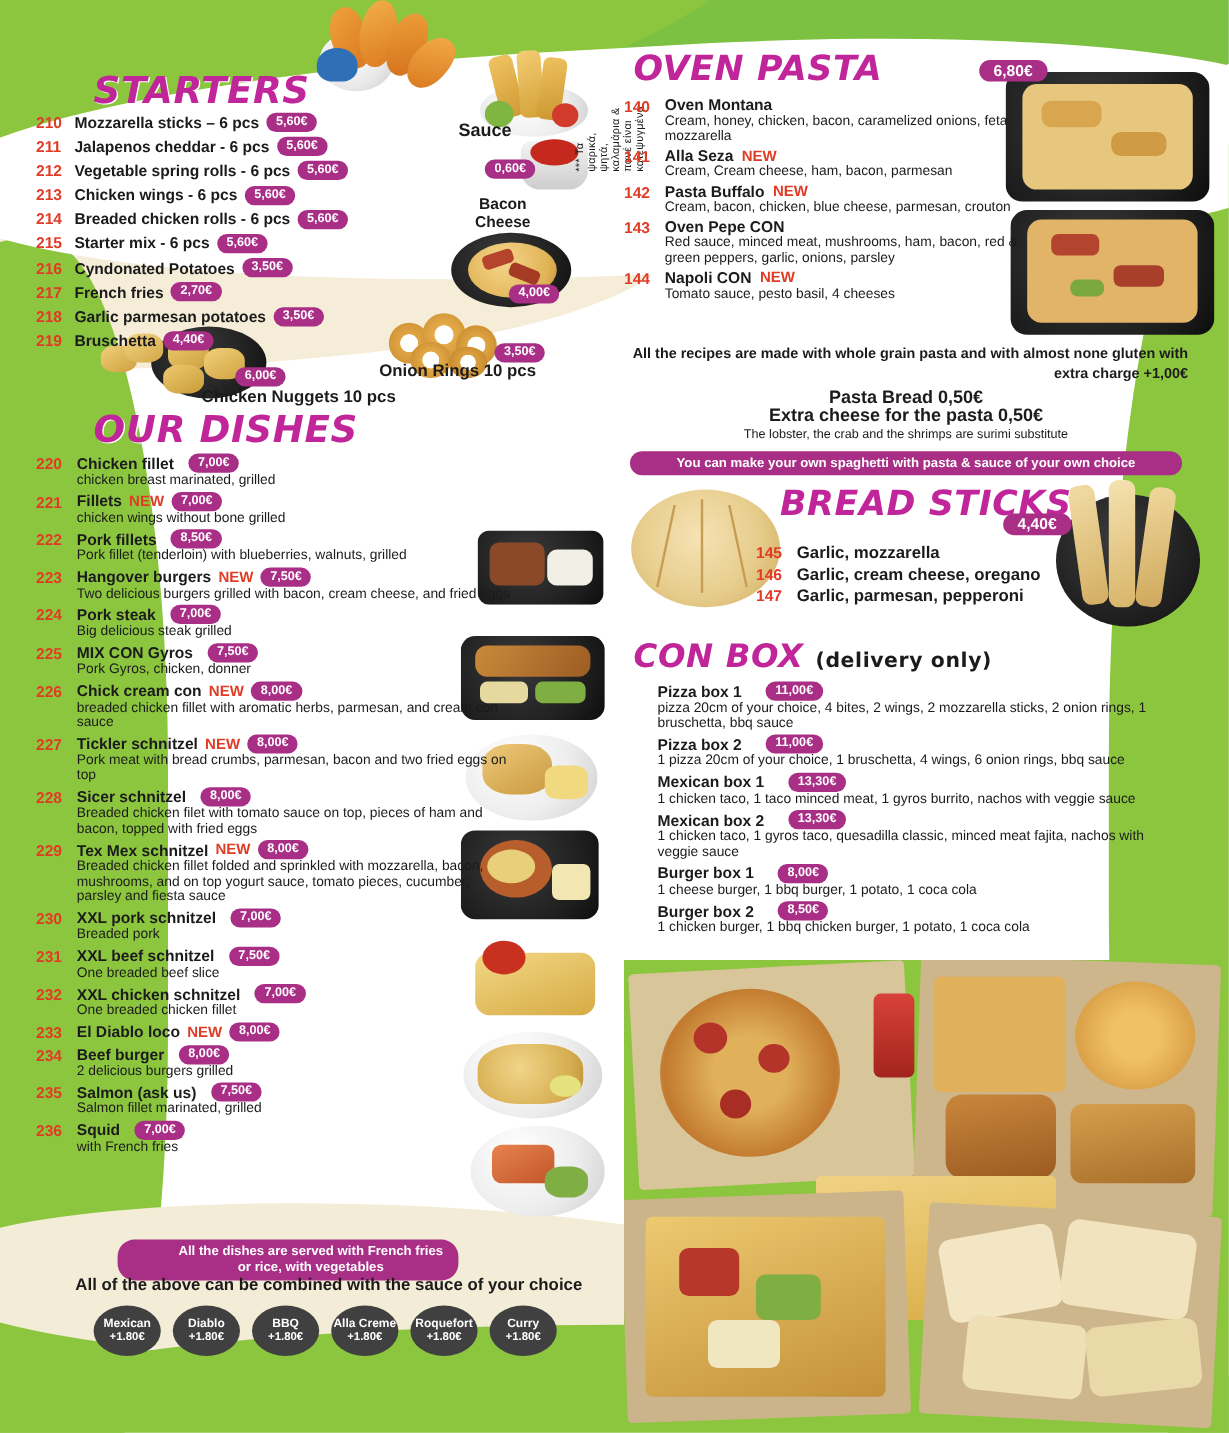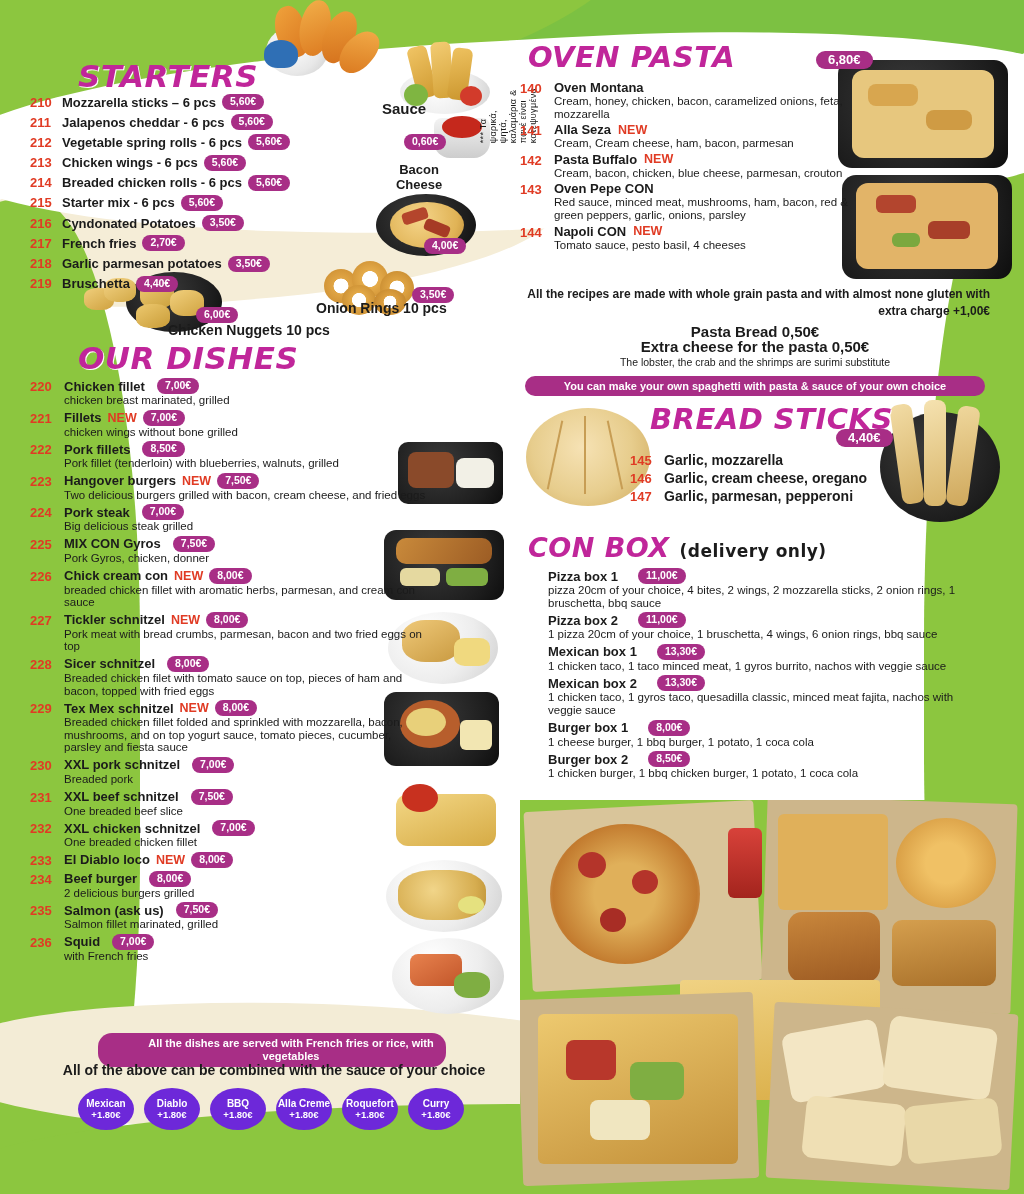--- a/index.html
+++ b/index.html
@@ -145,31 +145,31 @@
   }
   .pasta-note3 {
     position: absolute; left: 520px; top: 356px; width: 470px;
     text-align: center; color: #1b1b1b; font-size: 10.5px;
   }
   .pill-banner {
     background: #a82e86; color: #fff; border-radius: 14px;
     text-align: center; font-size: 11px; font-weight: bold; padding: 4px 10px;
   }
   .spaghetti-banner { position: absolute; left: 525px; top: 376px; width: 460px; }
-  .dishes-banner { position: absolute; left: 98px; top: 1033px; width: 348px; line-height: 13px; padding-left: 48px; }
+  .dishes-banner { position: absolute; left: 98px; top: 1033px; width: 284px; line-height: 13px; padding-left: 48px; }
   .combine-note {
     position: absolute; left: 24px; top: 1062px; width: 500px; text-align: center;
     font-weight: bold; font-size: 14px; color: #1b1b1b;
   }
 
   
   .sauces { position: absolute; left: 78px; top: 1088px; display: flex; gap: 10px; }
   .sauce-b {
     width: 56px; height: 42px; border-radius: 50%;
-    background: #6d28d9; color: #fff; display: flex; flex-direction: column;
+    background: #404040; color: #fff; display: flex; flex-direction: column;
     align-items: center; justify-content: center; text-align: center;
     font-size: 10px; font-weight: bold; line-height: 11px;
   }
   .sauce-b .p { font-size: 9.5px; }
 
   
   .vertical-note {
     position: absolute; left: 478px; top: 88px;
     writing-mode: vertical-rl; transform: rotate(180deg);
     font-size: 9px; color: #1b1b1b; letter-spacing: 0.3px;

